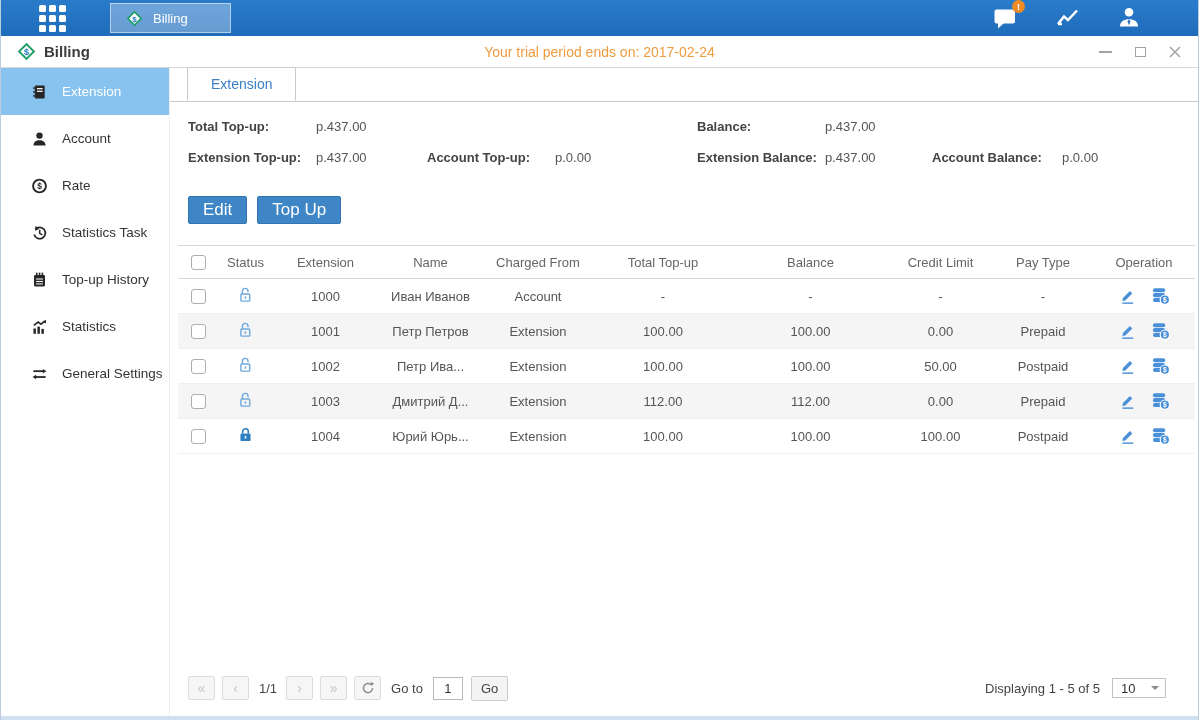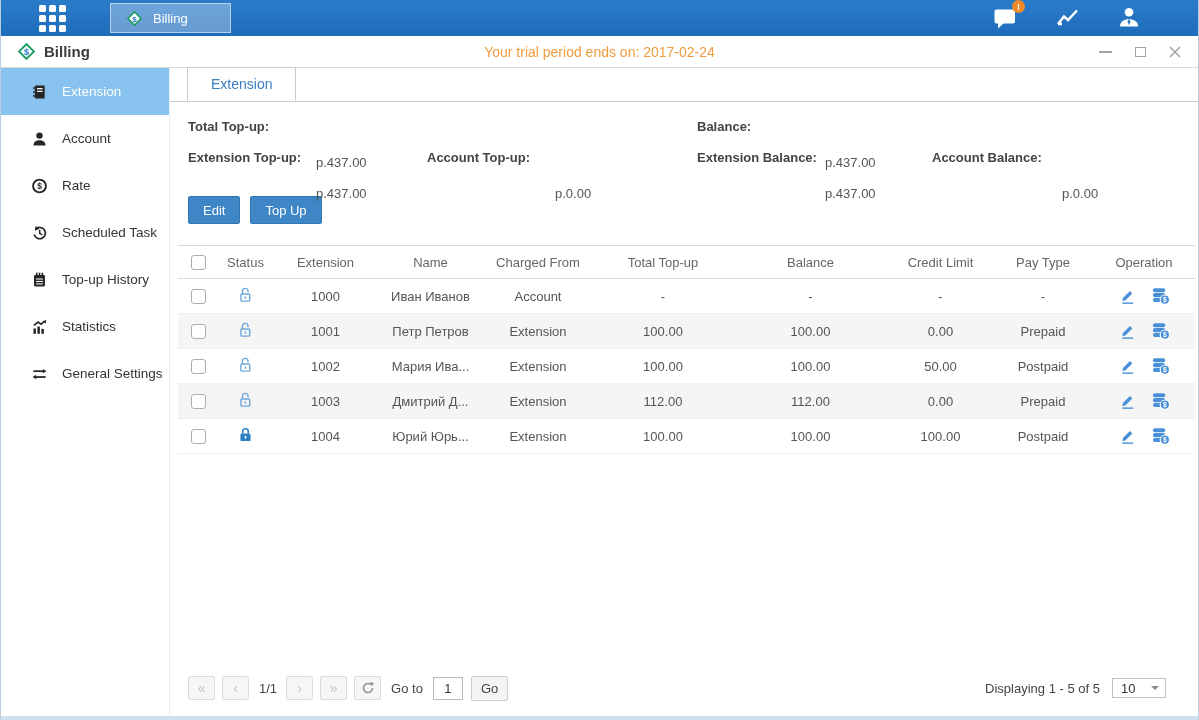--- a/index.html
+++ b/index.html
@@ -35,24 +35,24 @@
   .content { flex:1; min-width:0; display:flex; flex-direction:column; background:#fff; border-left:1px solid #eeeeee; }
   .tabstrip { height:34px; flex:none; display:flex; align-items:flex-end; border-bottom:1px solid #cbcbcb; padding-left:17px; }
   .tab { position:relative; z-index:2; height:34px; line-height:33px; padding:0 23px; background:#fff; border:1px solid #cbcbcb; border-bottom:1px solid #fff; color:#3b7fc4; font-size:14px; cursor:pointer; }
 
   .summary { padding-top:17px; flex:none; }
   .sum-row { position:relative; height:31px; font-size:13px; }
   .pair { position:absolute; top:0; display:flex; }
   .pos-a{left:18px} .pos-b{left:257px} .pos-c{left:527px} .pos-d{left:762px}
   .lbl { font-weight:bold; color:#444; width:128px; }
   .pos-d .lbl { width:130px; }
-  .val { color:#555;margin-top:36px; }
+  .val { color:#555; }
 
   .btn-row { margin:15px 0 0 18px; display:flex; gap:10px; flex:none; }
-  .btn-blue { height:28px; padding:0 14px; background:#3e86c6; border:1px solid #3476b2; border-radius:2px; color:#fff; font-size:13px; display:flex; align-items:center; cursor:pointer; }
+  .btn-blue { height:28px; padding:0 14px; background:#3e86c6; border:1px solid #3476b2; border-radius:2px; color:#fff; font-size:17px; display:flex; align-items:center; cursor:pointer; }
 
   
   table.grid { border-collapse:collapse; table-layout:fixed; width:1017px; margin:21px 0 0 8px; font-size:13px; color:#555; flex:none; }
   .grid col.c0{width:40px} .grid col.c1{width:55px} .grid col.c2{width:105px} .grid col.c3{width:105px}
   .grid col.c4{width:110px} .grid col.c5{width:140px} .grid col.c6{width:155px} .grid col.c7{width:105px}
   .grid col.c8{width:100px} .grid col.c9{width:102px}
   .grid thead th { height:33px; font-weight:normal; color:#666; text-align:center; border-top:1px solid #d8d8d8; border-bottom:1px solid #d8d8d8; cursor:pointer; }
   .grid tbody td { height:35px; text-align:center; border-bottom:1px solid #f0f0f0; }
   .grid tbody tr:nth-child(even) { background:#f5f5f5; }
   .checkbox { display:inline-block; width:15px; height:15px; border:1px solid #adadad; border-radius:3px; background:#fff; vertical-align:middle; cursor:pointer; }
@@ -184,21 +184,21 @@
         <span>Rate</span>
       </div>
       <div class="side-item">
         <span class="s-ic">
           <svg width="17" height="18" viewBox="0 0 18 18">
             <path d="M3.4 10.6 a6 6 0 1 0 1.2 -5.4" fill="none" stroke="#262626" stroke-width="1.8"></path>
             <polygon points="4.9,1.4 4.3,6.6 8.6,4.8" fill="#262626"></polygon>
             <path d="M9.2 5.6 V9.4 L12 11" fill="none" stroke="#262626" stroke-width="1.6"></path>
           </svg>
         </span>
-        <span>Scheduled Task</span>
+        <span>Statistics Task</span>
       </div>
       <div class="side-item">
         <span class="s-ic">
           <svg width="17" height="18" viewBox="0 0 18 18">
             <rect x="3.2" y="3.6" width="11.6" height="12.2" rx="1.2" fill="#262626"></rect>
             <rect x="5.2" y="1.2" width="1.7" height="3.2" fill="#262626"></rect>
             <rect x="8.2" y="1.2" width="1.7" height="3.2" fill="#262626"></rect>
             <rect x="11.2" y="1.2" width="1.7" height="3.2" fill="#262626"></rect>
             <rect x="5.4" y="7.4" width="7.2" height="1.1" fill="#ffffff"></rect>
             <rect x="5.4" y="10" width="7.2" height="1.1" fill="#ffffff"></rect>
@@ -381,21 +381,21 @@
             <td><span class="checkbox"></span></td>
             <td data-status="unlocked">
               <svg class="lock-open" width="15" height="16" viewBox="0 0 16 17">
                   <path d="M4.7 7.4 V4.4 a3 3 0 0 1 6 0 V5.6" fill="none" stroke="#6fa8dc" stroke-width="1.5"></path>
                   <rect x="3.1" y="7.4" width="9.4" height="7.6" rx="1" fill="none" stroke="#6fa8dc" stroke-width="1.5"></rect>
                   <rect x="7.1" y="10" width="1.6" height="2.5" fill="#6fa8dc"></rect>
                 </svg>
               
             </td>
             <td>1002</td>
-            <td>Мария Ива...</td>
+            <td>Петр Ива...</td>
             <td>Extension</td>
             <td>100.00</td>
             <td>100.00</td>
             <td>50.00</td>
             <td>Postpaid</td>
             <td>
                 <div class="op-cell">
               <span class="op">
                     <svg width="17" height="18" viewBox="0 0 18 18">
                       <path d="M4.2 11.2 L11.6 3.8 L14.1 6.3 L6.7 13.7 L3.6 14.3 Z" fill="#4a90d9"></path>

